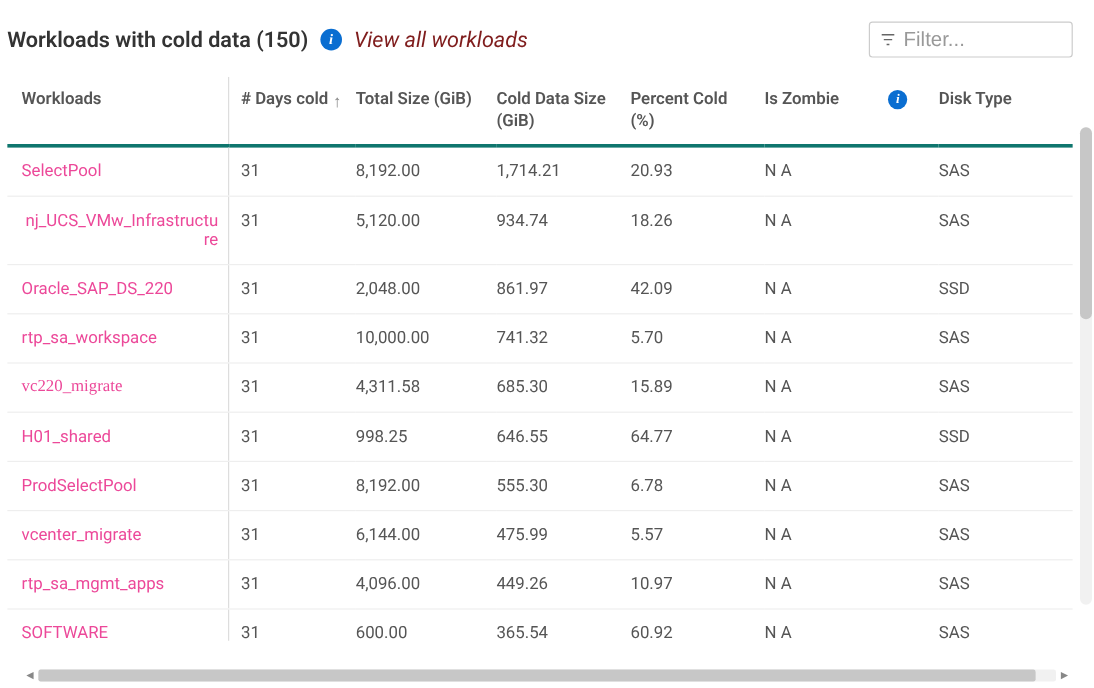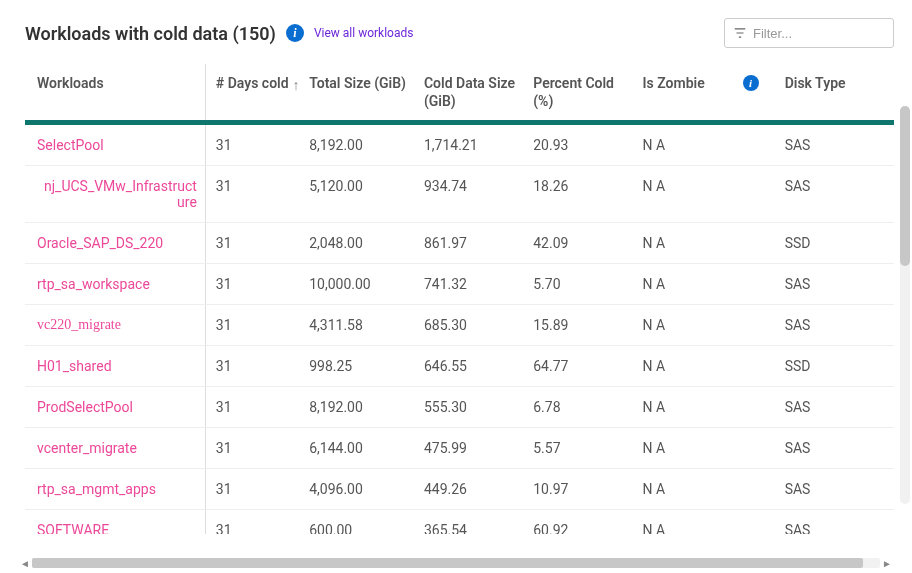--- a/index.html
+++ b/index.html
@@ -7,21 +7,21 @@
     font-family: -apple-system, BlinkMacSystemFont, "Segoe UI", Roboto, Helvetica, Arial, sans-serif;
     background: #fff;
     color: #333;
     font-size: 14px;
     width: 912px;
     height: 573px;
     overflow: hidden;
     position: relative;
   }
   .container {
-    padding: 18px 18px 0 25px;
+    padding: 18px 18px 0 6px;
   }
   .header-row {
     display: flex;
     align-items: center;
     gap: 10px;
     margin-bottom: 16px;
   }
   .title {
     font-size: 18px;
     font-weight: 600;
@@ -41,41 +41,42 @@
     font-weight: bold;
     font-family: Georgia, serif;
     flex-shrink: 0;
   }
   .info-icon-sm {
     width: 16px;
     height: 16px;
     font-size: 11px;
   }
   .link {
-    color: #6d28d9;
+    color: #7f1d1d;
     text-decoration: none;
-    font-size: 12px;
+    font-size: 18px;
     cursor: pointer;
+    font-style: italic;
   }
   .spacer { flex: 1; }
   .filter-box {
     display: flex;
     align-items: center;
     border: 1px solid #ccc;
     border-radius: 3px;
     padding: 4px 8px;
     width: 170px;
     height: 30px;
     background: #fff;
   }
   .filter-box svg { flex-shrink: 0; margin-right: 6px; }
   .filter-input {
     border: none;
     outline: none;
-    font-size: 13px;
+    font-size: 17px;
     color: #333;
     width: 100%;
     background: transparent;
   }
   .filter-input::placeholder { color: #999; }
 
   .table-wrap {
     position: relative;
   }
   .table-scroll {
@@ -87,21 +88,21 @@
     border-collapse: collapse;
     width: 100%;
   }
   thead th {
     text-align: left;
     font-weight: 600;
     font-size: 14px;
     color: #555;
     padding: 10px 8px 10px 0;
     vertical-align: top;
-    border-bottom: 5px solid #0f766e;
+    border-bottom: 3px solid #0f766e;
     background: #fff;
   }
   thead th .th-inner {
     display: flex;
     align-items: center;
     gap: 4px;
   }
   .th-text { line-height: 1.3; }
   .sort-arrow {
     color: #888;

